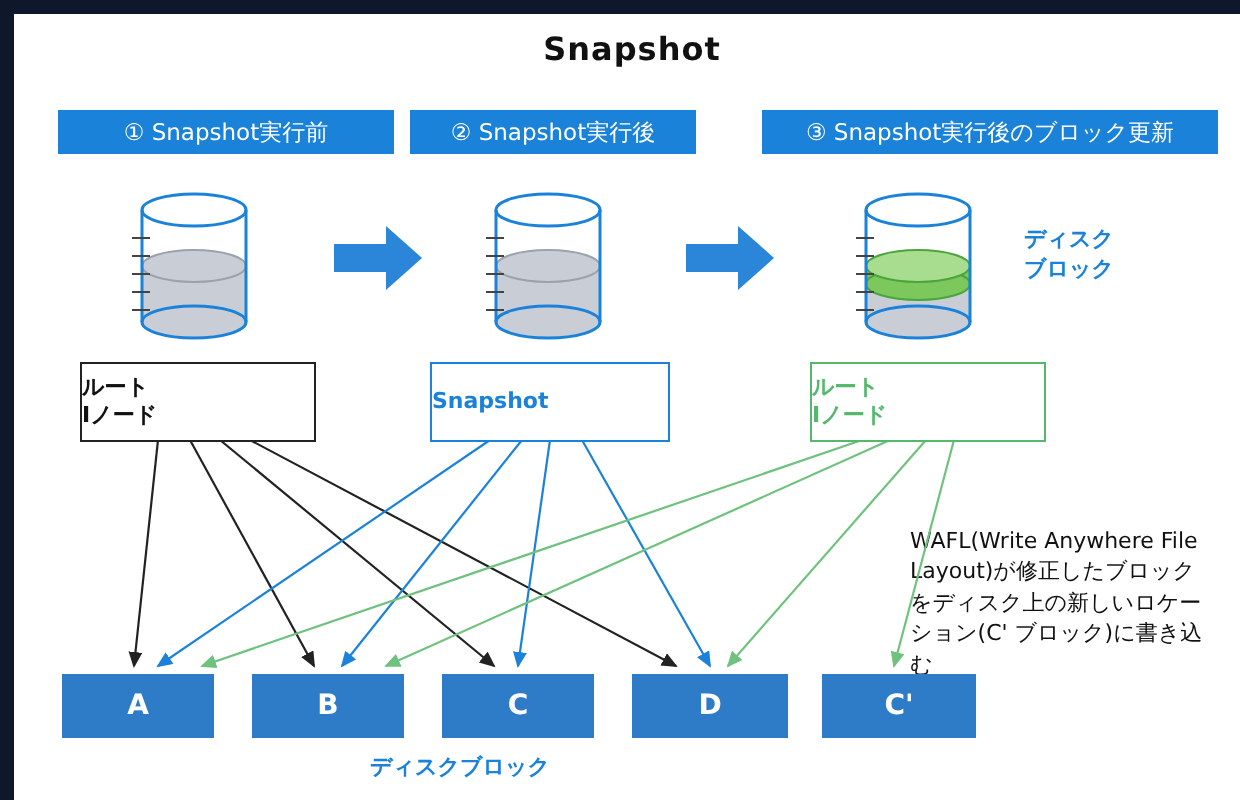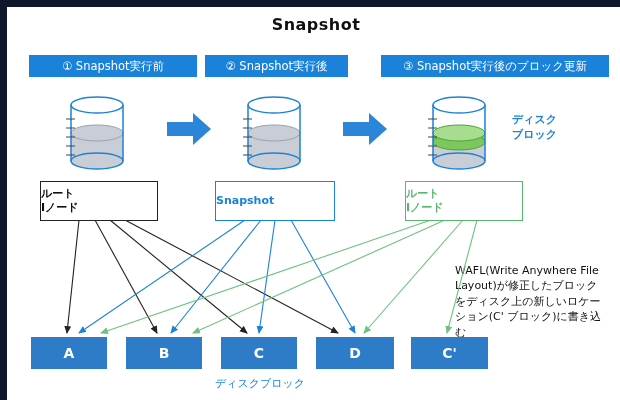--- a/index.html
+++ b/index.html
@@ -8,21 +8,21 @@
   .step-header{position:absolute;top:48px;height:22px;background:#1b82d9;color:#fff;font-size:11.5px;display:flex;align-items:center;justify-content:center;white-space:nowrap;}
   .cyl{position:absolute;top:86px;}
   .big-arrow{position:absolute;top:106px;}
   .disk-usage{position:absolute;left:505px;top:106px;color:#1b82d9;font-size:11px;font-weight:bold;line-height:1.35;}
   .inode-box{position:absolute;top:174px;height:38px;background:#fff;display:flex;flex-direction:column;align-items:flex-start;justify-content:center;font-size:11px;font-weight:bold;line-height:1.3;z-index:2;}
   .inode-box.black{left:33px;width:116px;border:1px solid #222;color:#111;}
   .inode-box.blue{left:208px;width:118px;border:1px solid #1b82d9;color:#1b82d9;}
   .inode-box.green{left:398px;width:116px;border:1px solid #55b86d;color:#55b86d;}
   .wafl-note{position:absolute;left:448px;top:236px;width:152px;font-size:11px;color:#111;line-height:1.4;margin-top:20px;}
   .disk-block{position:absolute;top:330px;height:32px;background:#2e7cc7;color:#fff;font-size:14px;font-weight:bold;display:flex;align-items:center;justify-content:center;z-index:2;}
-  .blocks-caption{position:absolute;left:178px;top:369px;width:150px;text-align:center;color:#1b82d9;font-size:11px;font-weight:normal;}
+  .blocks-caption{position:absolute;left:178px;top:369px;width:150px;text-align:left;color:#1b82d9;font-size:11px;font-weight:bold;}
   #connectors{position:absolute;left:0;top:0;z-index:1;pointer-events:none;}
 </style>
 </head>
 <body>
 
 <div id="stage">
 
   <div class="title">Snapshot</div>
 
   <div class="step-header" style="left:22px;width:168px;">① Snapshot実行前</div>

